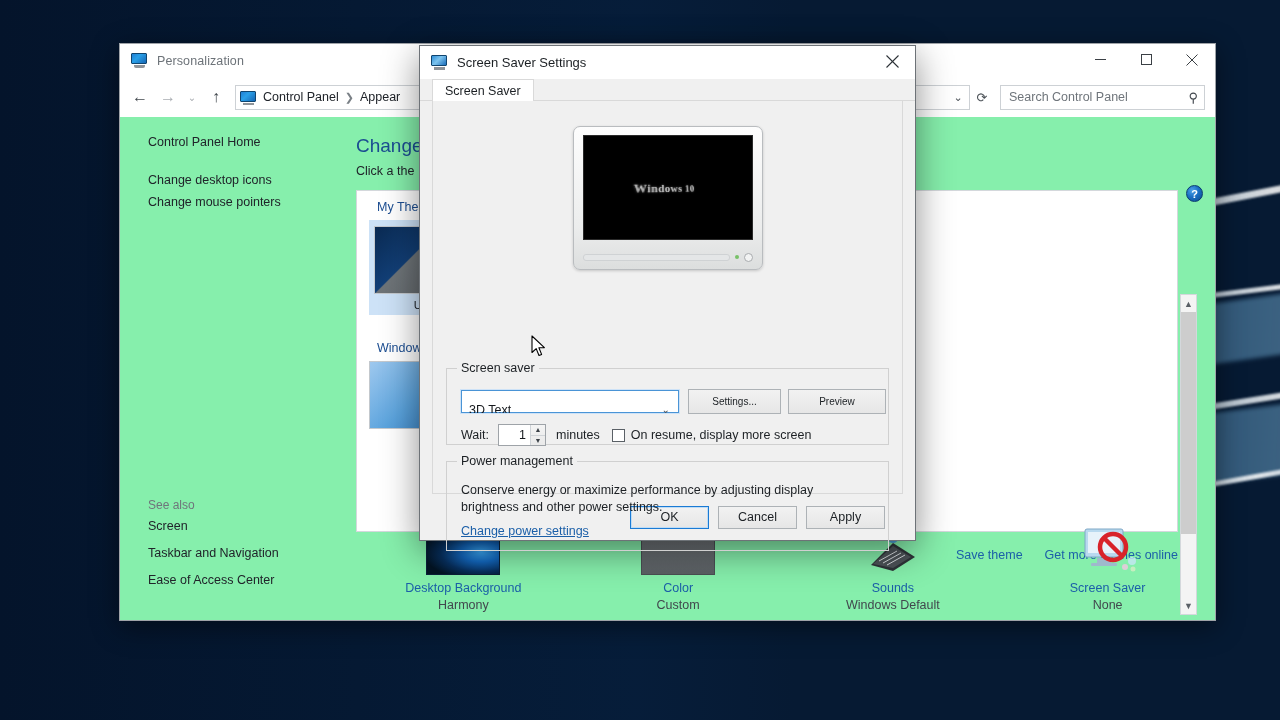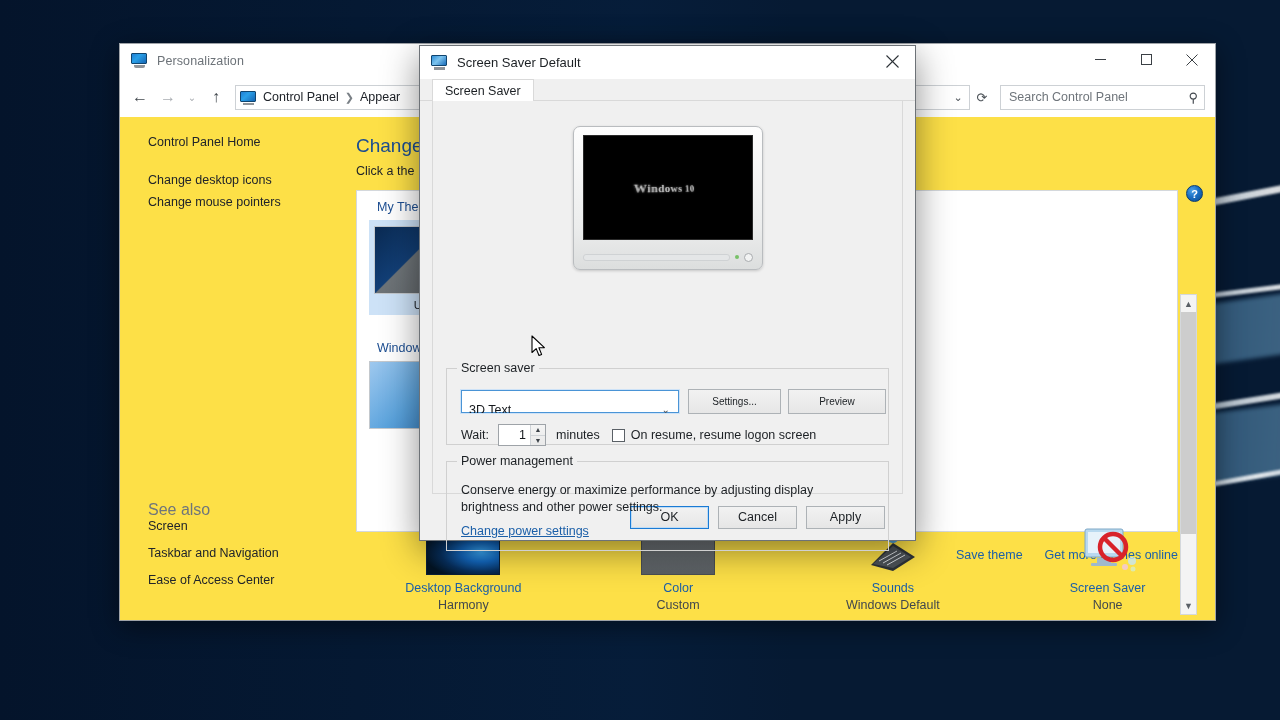--- a/index.html
+++ b/index.html
@@ -36,21 +36,21 @@
   }
   .panel-lt {
     position: absolute;
     background: linear-gradient(100deg, rgba(40,130,210,0) 0%, rgba(90,175,235,0.30) 55%, rgba(150,210,245,0.45) 100%);
     filter: blur(2px);
   }
 
   
   #cp-window {
     position: absolute; left: 119px; top: 43px; width: 1097px; height: 578px;
-    background: #fde047;
+    background: #86efac;
     border: 1px solid #9fa3a8;
     box-shadow: 0 6px 26px rgba(0,0,0,0.45);
     display: flex; flex-direction: column;
   }
   .cp-titlebar {
     height: 33px; background: #ffffff; display: flex; align-items: center;
     flex-shrink: 0; position: relative;
   }
   .cp-title-icon {
     width: 17px; height: 15px; margin-left: 11px; margin-right: 9px;
@@ -113,21 +113,21 @@
   }
   .search-ph { font-size: 12.5px; color: #6f757b; flex: 1; }
   .search-ico { color: #42484e; font-size: 13px; }
 
   
   .cp-body { flex: 1; display: flex; position: relative; overflow: hidden; }
   .cp-sidebar { width: 236px; padding: 18px 0 0 28px; flex-shrink: 0; }
   .side-link { font-size: 12.5px; color: #20242a; margin-bottom: 8px; display: block; }
   .side-gap { height: 16px; }
   .see-also-wrap { position: absolute; left: 28px; bottom: 20px; }
-  .see-also-title { font-size: 16px; color: #6f757b; margin-bottom: 0; }
+  .see-also-title { font-size: 12px; color: #6f757b; margin-bottom: 7px; }
   .see-also-link { font-size: 12.5px; color: #20242a; margin-bottom: 13px; display: block; }
 
   .cp-main { flex: 1; position: relative; padding: 18px 0 0 0; min-width: 0; }
   .main-head {
     font-size: 19px; color: #1b4d91; font-weight: normal; margin-bottom: 7px;
   }
   .main-sub { font-size: 12.5px; color: #20242a; margin-bottom: 8px; }
   .theme-area {
     position: absolute; left: 0; right: 37px; top: 73px; bottom: 88px;
     border: 1px solid #d4d8dc; background: #fff; overflow: hidden;
@@ -492,21 +492,21 @@
   </div>
 </div>
 
 <div id="ss-dialog">
 
   <div class="ss-titlebar">
     <div class="ss-ticon">
       <div class="scr"></div>
         <div class="base"></div>
     </div>
-    <div class="ss-title">Screen Saver Default</div>
+    <div class="ss-title">Screen Saver Settings</div>
     <div class="ss-close">
       <svg width="13" height="13" viewBox="0 0 13 13">
           <line x1="0.5" y1="0.5" x2="12.5" y2="12.5" stroke="currentColor" stroke-width="1.1"></line>
           <line x1="12.5" y1="0.5" x2="0.5" y2="12.5" stroke="currentColor" stroke-width="1.1"></line>
         </svg>
     </div>
   </div>
 
   <div class="ss-tabstrip">
     <div class="ss-tab">Screen Saver</div>
@@ -542,21 +542,21 @@
         <span class="lbl">Wait:</span>
         <div class="spin">
           <span class="num">1</span>
           <div class="arrows">
             <div>▲</div>
             <div>▼</div>
           </div>
         </div>
         <span class="minutes">minutes</span>
         <span class="chk-box"></span>
-        <span class="lbl">On resume, resume logon screen</span>
+        <span class="lbl">On resume, display more screen</span>
       </div>
     </div>
 
     <div class="gbox" id="gbox-pm">
       <div class="gbox-title">Power management</div>
       <div class="pm-text">Conserve energy or maximize performance by adjusting display brightness and other power settings.</div>
       <a class="pm-link">Change power settings</a>
     </div>
   </div>
 

